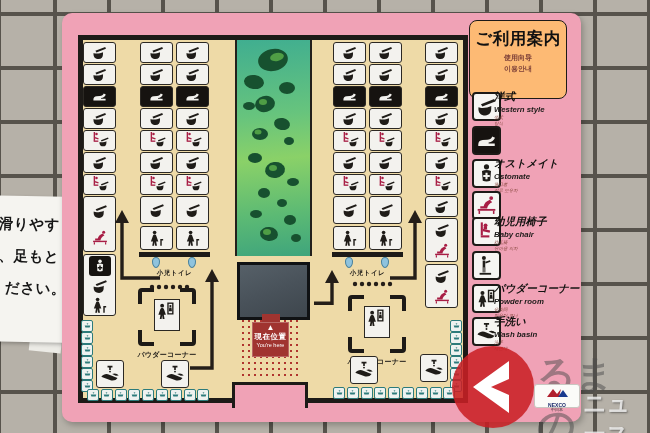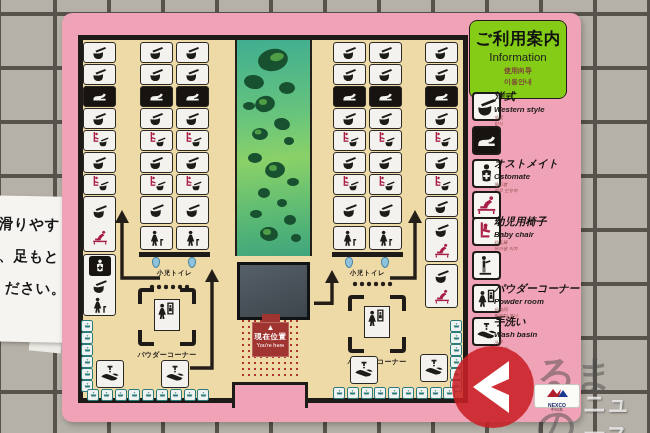--- a/index.html
+++ b/index.html
@@ -48,21 +48,21 @@
   
   .pcorner{position:absolute;width:58px;height:58px;}
   .pcorner svg{position:absolute;left:0;top:0;}
   .picon{position:absolute;left:16px;top:11px;width:26px;height:32px;background:#f3f2ee;border:1.8px solid #2b2823;box-sizing:border-box;display:flex;align-items:center;justify-content:center;}
   .plabel{position:absolute;width:90px;text-align:center;font-size:7px;font-weight:bold;color:#1c1a17;letter-spacing:.3px;}
   .basin{position:absolute;width:28px;height:28px;background:#f3f2ee;border:1.8px solid #2b2823;border-radius:3px;box-sizing:border-box;display:flex;align-items:center;justify-content:center;}
   .sink{position:absolute;width:12px;height:12px;background:#eef2f0;border:1.4px solid #2c7b7b;border-radius:2px;box-sizing:border-box;display:flex;align-items:center;justify-content:center;}
   .arrows{position:absolute;left:0;top:0;}
   
   .legend{position:absolute;left:406px;top:5px;width:110px;height:352px;}
-  .infobox{position:absolute;left:1px;top:2px;width:98px;height:79px;background:#84cc16;border:1.6px solid #1d1a17;border-radius:8px;text-align:center;box-sizing:border-box;}
+  .infobox{position:absolute;left:1px;top:2px;width:98px;height:79px;background:#fdba74;border:1.6px solid #1d1a17;border-radius:8px;text-align:center;box-sizing:border-box;}
   .infobox .ja{font-size:16.5px;font-weight:bold;color:#111;margin-top:7px;letter-spacing:.5px;}
   .infobox .en{font-size:11.5px;color:#222;margin-top:1px;}
   .infobox .zh{font-size:7px;color:#7d4038;margin-top:3px;font-weight:bold;}
   .infobox .ko{font-size:7px;color:#7d4038;margin-top:1px;font-weight:bold;}
   .lgitem{position:absolute;left:4px;width:106px;height:33px;}
   .lgicon{position:absolute;left:0;top:0;width:29px;height:29px;background:#f6f5f2;border:2px solid #1d1a17;border-radius:4px;box-sizing:border-box;display:flex;align-items:center;justify-content:center;}
   .lgicon.black{background:#161310;}
   .lgtext{position:absolute;left:22px;top:-2px;width:75px;font-style:italic;}
   .lg-ja{font-size:10.5px;font-weight:bold;color:#131210;white-space:nowrap;}
   .lg-en{font-size:7.8px;font-weight:bold;color:#1b1a18;white-space:nowrap;margin-top:1px;}
@@ -973,21 +973,20 @@
                 <circle cx="307" cy="244" r="2.2"></circle>
             </g>
           </g>
         </svg>
       </div>
     </div>
 
     <div class="legend">
       <div class="infobox">
         <div class="ja">ご利用案内</div>
-        <div class="en">Information</div>
         <div class="zh">使用向导</div>
         <div class="ko">이용안내</div>
       </div>
       <div id="legendItems">
           <div class="lgitem" style="top: 74px;">
             <div class="lgicon">
               <svg width="23" height="23" viewBox="0 0 24 24">
                 <path fill="#1f1c18" d="M6.2 9.6 L20 4.2 L21.1 6.8 L7.7 12.1 Z"></path>
                 <path fill="#1f1c18" d="M3.6 12.7 C3 18.8 6.3 21.3 10.7 21.3 C14.9 21.3 16.9 18.4 16.9 14.7 L17 11.5 C13.2 13.5 6.5 14.3 3.6 12.7 Z"></path>
               </svg>

